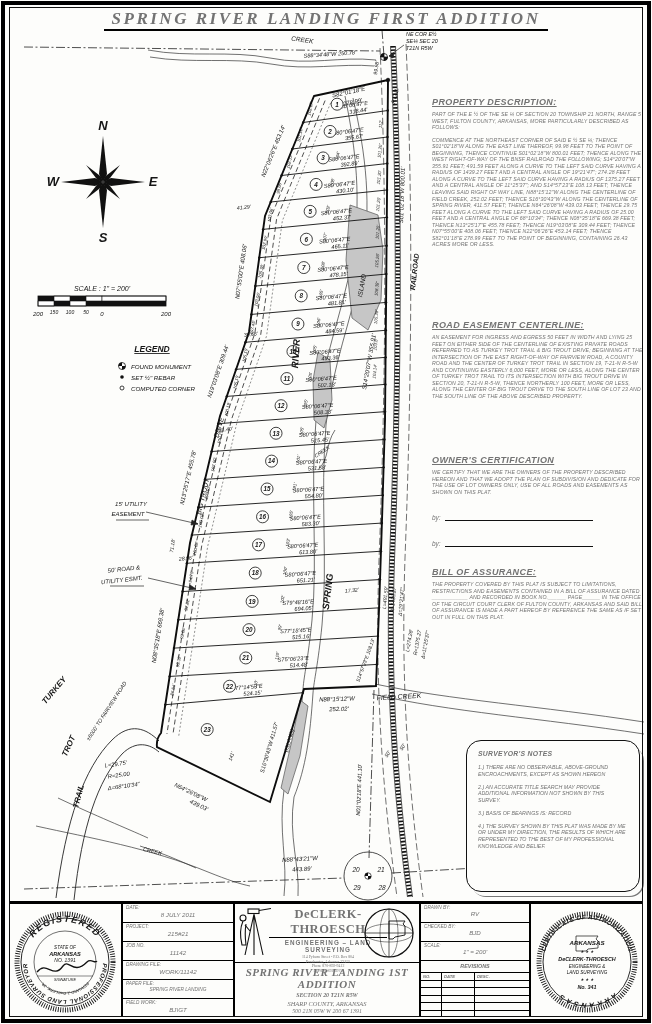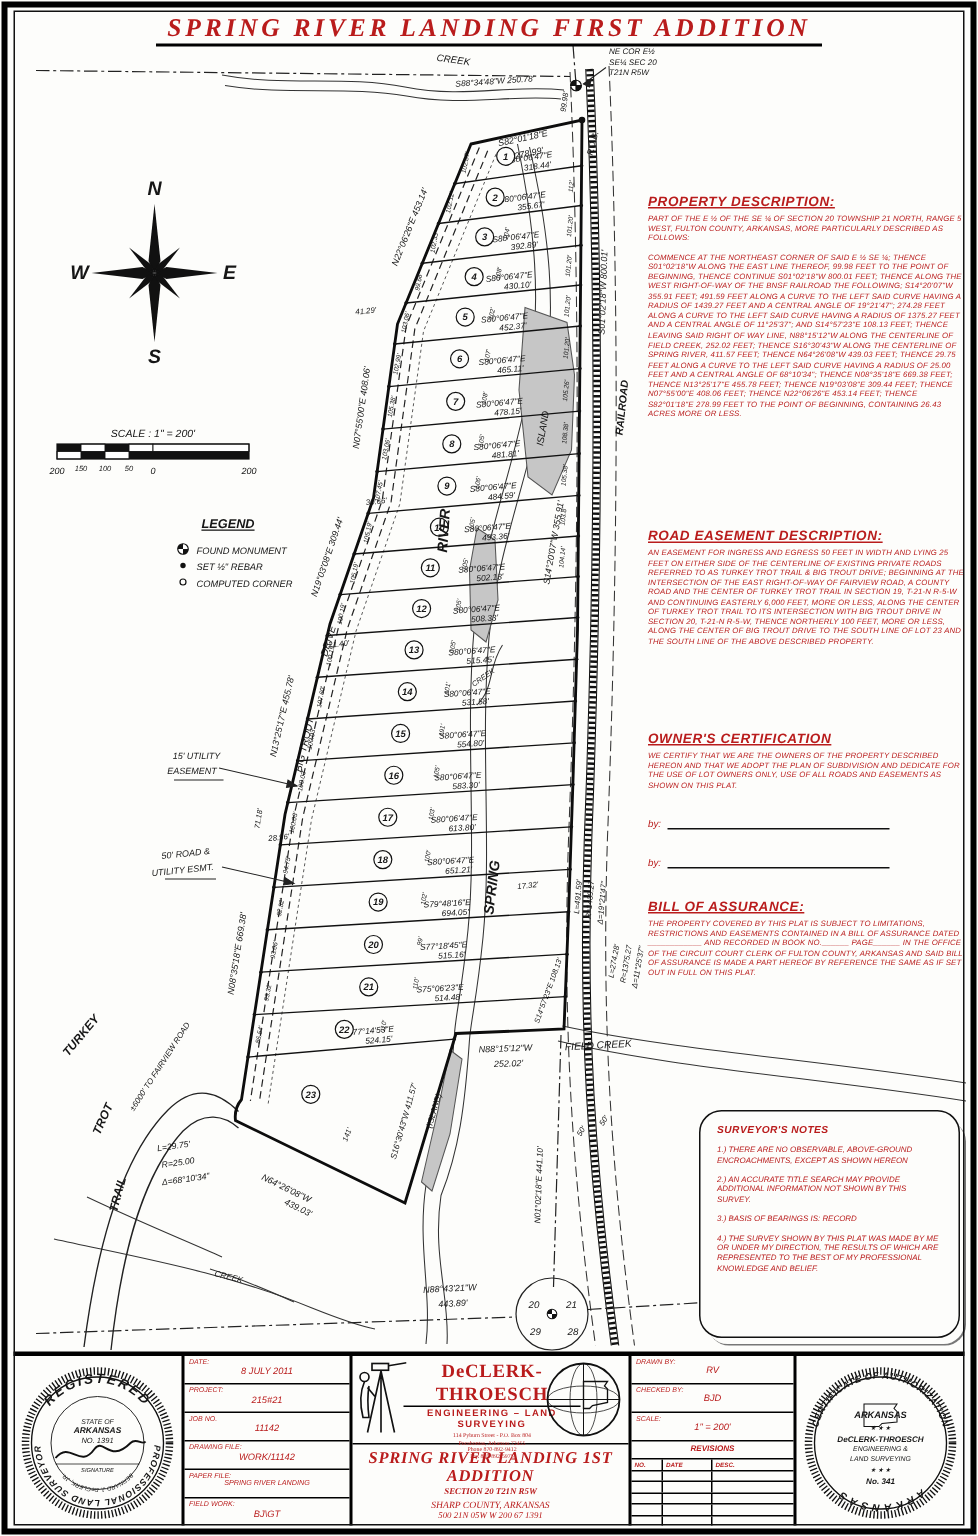--- a/index.html
+++ b/index.html
@@ -1,26 +1,26 @@
 <!DOCTYPE html>
 <html><head>
 <meta charset="utf-8">
 <style>
   html,body{margin:0;padding:0;background:#1b1b1b;}
   .page{position:relative;width:652px;height:1024px;margin:0 auto;background:#fdfdfb;
-        font-family:"Liberation Sans",sans-serif;color:#b91c1c;overflow:hidden;}
+        font-family:"Liberation Sans",sans-serif;color:#737373;overflow:hidden;}
   .frame-outer{position:absolute;inset:1px;border:4px solid #000;pointer-events:none;z-index:30;}
   .frame-inner{position:absolute;left:9px;right:9px;top:7px;bottom:7px;border:1px solid #111;pointer-events:none;z-index:29;}
   .plat-title{position:absolute;top:9px;left:0;right:0;text-align:center;z-index:5;
         font-family:"Liberation Serif",serif;font-style:italic;font-weight:bold;
         font-size:17px;letter-spacing:2.5px;}
   .plat-title span{border-bottom:2px solid #000;padding:0 8px 1px;}
   .map-svg{position:absolute;left:0;top:0;z-index:1;}
   svg text{font-family:"Liberation Sans",sans-serif;font-style:italic;fill:#161616;}
-  .tblock{position:absolute;font-style:italic;z-index:4;margin-top:32px;}
+  .tblock{position:absolute;font-style:italic;z-index:4;}
   .tblock .hd{font-weight:bold;font-size:9px;text-decoration:underline;letter-spacing:.4px;margin-bottom:4px;}
   .tblock .bd{font-size:5.2px;line-height:1.26;letter-spacing:.12px;}
   .byrow{display:flex;gap:4px;margin-top:17px;font-size:6.5px;align-items:flex-end;}
   .byline{border-bottom:.8px solid #111;width:148px;height:8px;}
   .notes-box{position:absolute;left:466px;top:740px;width:174px;height:152px;z-index:4;
         border:1.3px solid #111;border-radius:15px;background:#fdfdfb;
         box-shadow:4px 5px 0 -1px #fdfdfb,5px 6px 0 -1px #777;
         padding:9px 11px;box-sizing:border-box;font-style:italic;}
   .notes-box .hd{font-size:6.8px;font-weight:bold;margin-bottom:7px;letter-spacing:.3px;}
   .notes-box .it{font-size:5.3px;line-height:1.28;margin-bottom:6px;}
@@ -478,21 +478,21 @@
     </g>
   </svg>
 
   <div class="tblock" style="left:432px;top:97px;width:211px">
     <div class="hd">PROPERTY DESCRIPTION:</div>
     <div class="bd">PART OF THE E ½ OF THE SE ¼ OF SECTION 20 TOWNSHIP 21 NORTH, RANGE 5 WEST, FULTON COUNTY, ARKANSAS, MORE PARTICULARLY DESCRIBED AS FOLLOWS:</div>
     <div class="bd" style="margin-top:6px">COMMENCE AT THE NORTHEAST CORNER OF SAID E ½ SE ¼; THENCE S01°02'18"W ALONG THE EAST LINE THEREOF, 99.98 FEET TO THE POINT OF BEGINNING, THENCE CONTINUE S01°02'18"W 800.01 FEET; THENCE ALONG THE WEST RIGHT-OF-WAY OF THE BNSF RAILROAD THE FOLLOWING; S14°20'07"W 355.91 FEET; 491.59 FEET ALONG A CURVE TO THE LEFT SAID CURVE HAVING A RADIUS OF 1439.27 FEET AND A CENTRAL ANGLE OF 19°21'47"; 274.28 FEET ALONG A CURVE TO THE LEFT SAID CURVE HAVING A RADIUS OF 1375.27 FEET AND A CENTRAL ANGLE OF 11°25'37"; AND S14°57'23"E 108.13 FEET; THENCE LEAVING SAID RIGHT OF WAY LINE, N88°15'12"W ALONG THE CENTERLINE OF FIELD CREEK, 252.02 FEET; THENCE S16°30'43"W ALONG THE CENTERLINE OF SPRING RIVER, 411.57 FEET; THENCE N64°26'08"W 439.03 FEET; THENCE 29.75 FEET ALONG A CURVE TO THE LEFT SAID CURVE HAVING A RADIUS OF 25.00 FEET AND A CENTRAL ANGLE OF 68°10'34"; THENCE N08°35'18"E 669.38 FEET; THENCE N13°25'17"E 455.78 FEET; THENCE N19°03'08"E 309.44 FEET; THENCE N07°55'00"E 408.06 FEET; THENCE N22°06'26"E 453.14 FEET; THENCE S82°01'18"E 278.99 FEET TO THE POINT OF BEGINNING, CONTAINING 26.43 ACRES MORE OR LESS.</div>
   </div>
 
   <div class="tblock" style="left:432px;top:320px;width:211px">
-    <div class="hd">ROAD EASEMENT DESCRIPTION:</div>
+    <div class="hd">ROAD EASEMENT CENTERLINE:</div>
     <div class="bd">AN EASEMENT FOR INGRESS AND EGRESS 50 FEET IN WIDTH AND LYING 25 FEET ON EITHER SIDE OF THE CENTERLINE OF EXISTING PRIVATE ROADS REFERRED TO AS TURKEY TROT TRAIL &amp; BIG TROUT DRIVE; BEGINNING AT THE INTERSECTION OF THE EAST RIGHT-OF-WAY OF FAIRVIEW ROAD, A COUNTY ROAD AND THE CENTER OF TURKEY TROT TRAIL IN SECTION 19, T-21-N R-5-W AND CONTINUING EASTERLY 6,000 FEET, MORE OR LESS, ALONG THE CENTER OF TURKEY TROT TRAIL TO ITS INTERSECTION WITH BIG TROUT DRIVE IN SECTION 20, T-21-N R-5-W, THENCE NORTHERLY 100 FEET, MORE OR LESS, ALONG THE CENTER OF BIG TROUT DRIVE TO THE SOUTH LINE OF LOT 23 AND THE SOUTH LINE OF THE ABOVE DESCRIBED PROPERTY.</div>
   </div>
 
   <div class="tblock" style="left:432px;top:455px;width:211px">
     <div class="hd">OWNER'S CERTIFICATION</div>
     <div class="bd">WE CERTIFY THAT WE ARE THE OWNERS OF THE PROPERTY DESCRIBED HEREON AND THAT WE ADOPT THE PLAN OF SUBDIVISION AND DEDICATE FOR THE USE OF LOT OWNERS ONLY, USE OF ALL ROADS AND EASEMENTS AS SHOWN ON THIS PLAT.</div>
     <div class="byrow">
       <span>by:</span>
       <span class="byline"></span>
     </div>

